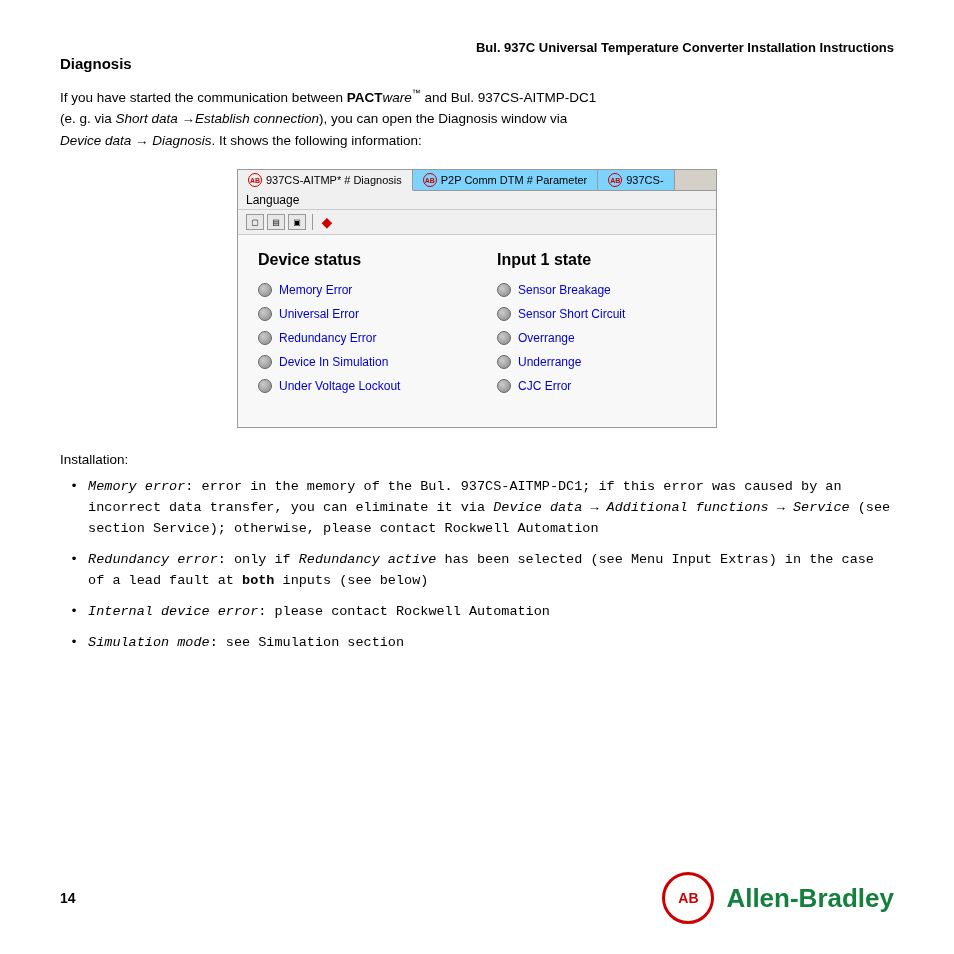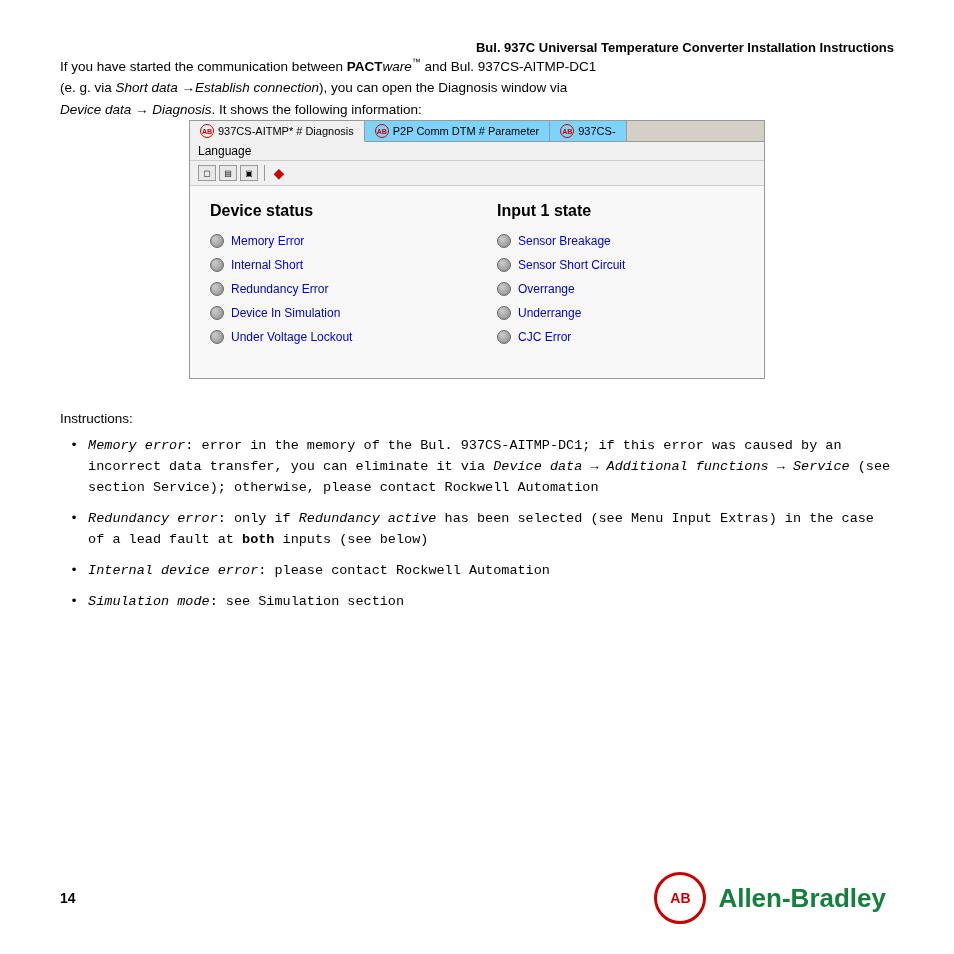--- a/index.html
+++ b/index.html
@@ -28,41 +28,42 @@
 
     .section-title {
       font-weight: bold;
       font-size: 15px;
       margin-bottom: 14px;
     }
 
     .intro-text {
       font-size: 13.5px;
       line-height: 1.6;
+      margin-bottom: 18px;
     }
 
     .intro-text em {
       font-style: italic;
     }
 
     .intro-text strong {
       font-weight: bold;
     }
 
     sup {
       font-size: 9px;
       vertical-align: super;
     }
 
     
     .diagnosis-window {
       border: 1px solid #999;
       background: #f0f0f0;
-      width: 576px;
-      margin: 0 auto 32px auto;
+      width: 480px;
+      margin: 0 auto 24px auto;
       font-size: 12px;
     }
 
     .window-tabs {
       display: flex;
       background: #d4d0c8;
       border-bottom: 1px solid #999;
       align-items: center;
     }
 
@@ -222,21 +223,21 @@
 
     .bullet-list li strong {
       font-weight: bold;
     }
 
     
     .page-footer {
       position: absolute;
       bottom: 30px;
       left: 0;
-      right: 8px;
+      right: 0;
       display: flex;
       align-items: center;
       justify-content: space-between;
       padding: 0 60px;
     }
 
     .page-number {
       font-size: 14px;
       font-weight: bold;
     }
@@ -268,20 +269,21 @@
   </style>
 </head>
 <body>
 
 <div class="page-container">
 
   <div class="page-header">
     <span>Bul. 937C Universal Temperature Converter Installation Instructions</span>
   </div>
 
+  <div class="section-title">Diagnosis</div>
 
   <div class="intro-text">
     <span>If you have started the communication between </span><strong>PACT</strong><em>ware</em><sup>™</sup><span> and Bul. 937CS-AITMP-DC1<br>(e. g. via </span><em>Short data →Establish connection</em><span>), you can open the Diagnosis window via<br></span><em>Device data → Diagnosis</em><span>. It shows the following information:</span>
   </div>
 
   <div class="diagnosis-window">
 
     <div class="window-tabs">
       <div class="window-tab active">
         <span class="ab-logo-small">AB</span>
@@ -314,21 +316,21 @@
 
         <div class="status-column">
           <div class="status-column-title">Device status</div>
 
           <div class="status-item">
             <span class="icon-circle-grey"></span>
             <span class="status-label">Memory Error</span>
           </div>
           <div class="status-item">
             <span class="icon-circle-grey"></span>
-            <span class="status-label">Internal Short</span>
+            <span class="status-label">Universal Error</span>
           </div>
           <div class="status-item">
             <span class="icon-circle-grey"></span>
             <span class="status-label">Redundancy Error</span>
           </div>
           <div class="status-item">
             <span class="icon-circle-grey"></span>
             <span class="status-label">Device In Simulation</span>
           </div>
           <div class="status-item">
@@ -360,21 +362,21 @@
             <span class="icon-circle-grey"></span>
             <span class="status-label">CJC Error</span>
           </div>
         </div>
 
       </div>
     </div>
   </div>
 
   <div class="explanations-section">
-    <div class="explanations-title">Instructions:</div>
+    <div class="explanations-title">Installation:</div>
     <ul class="bullet-list">
       <li>
         <span><em>Memory error</em>: error in the memory of the Bul. 937CS-AITMP-DC1; if this error was caused by an incorrect data transfer, you can eliminate it via <em>Device data → Additional functions → Service</em> (see section Service); otherwise, please contact Rockwell Automation</span>
       </li>
       <li>
         <span><em>Redundancy error</em>: only if <em>Redundancy active</em> has been selected (see Menu Input Extras) in the case of a lead fault at <strong>both</strong> inputs (see below)</span>
       </li>
       <li>
         <span><em>Internal device error</em>: please contact Rockwell Automation</span>
       </li>

